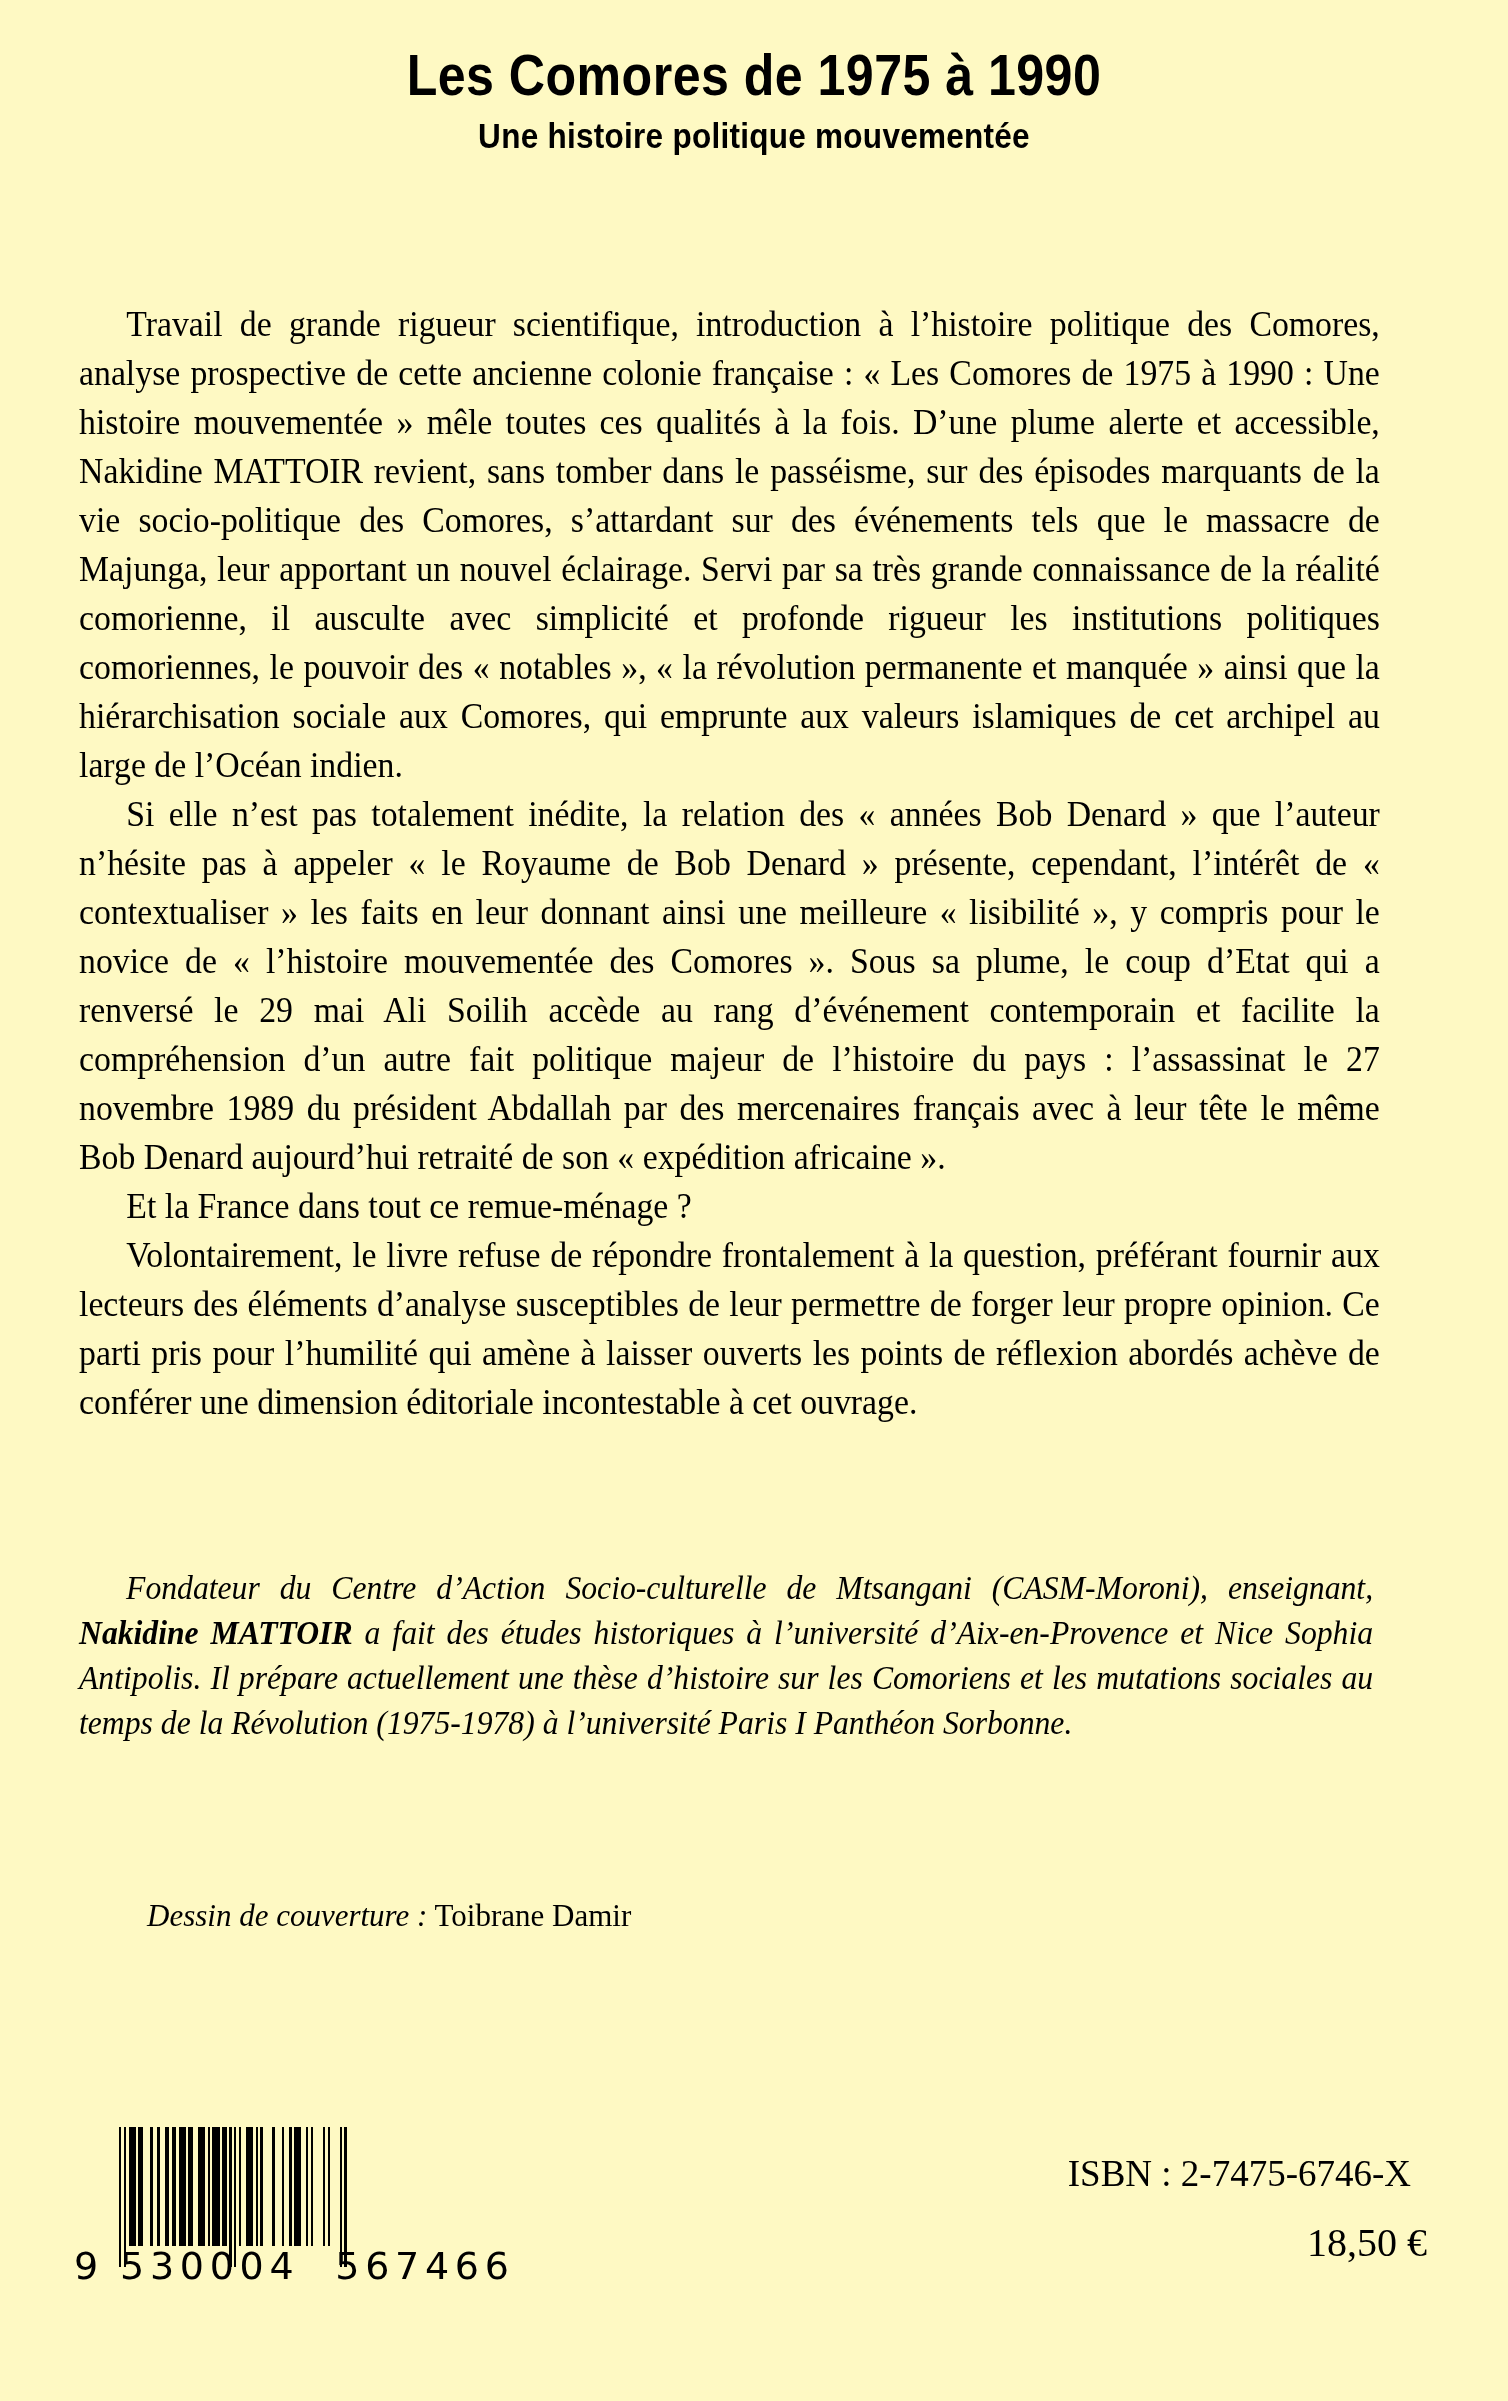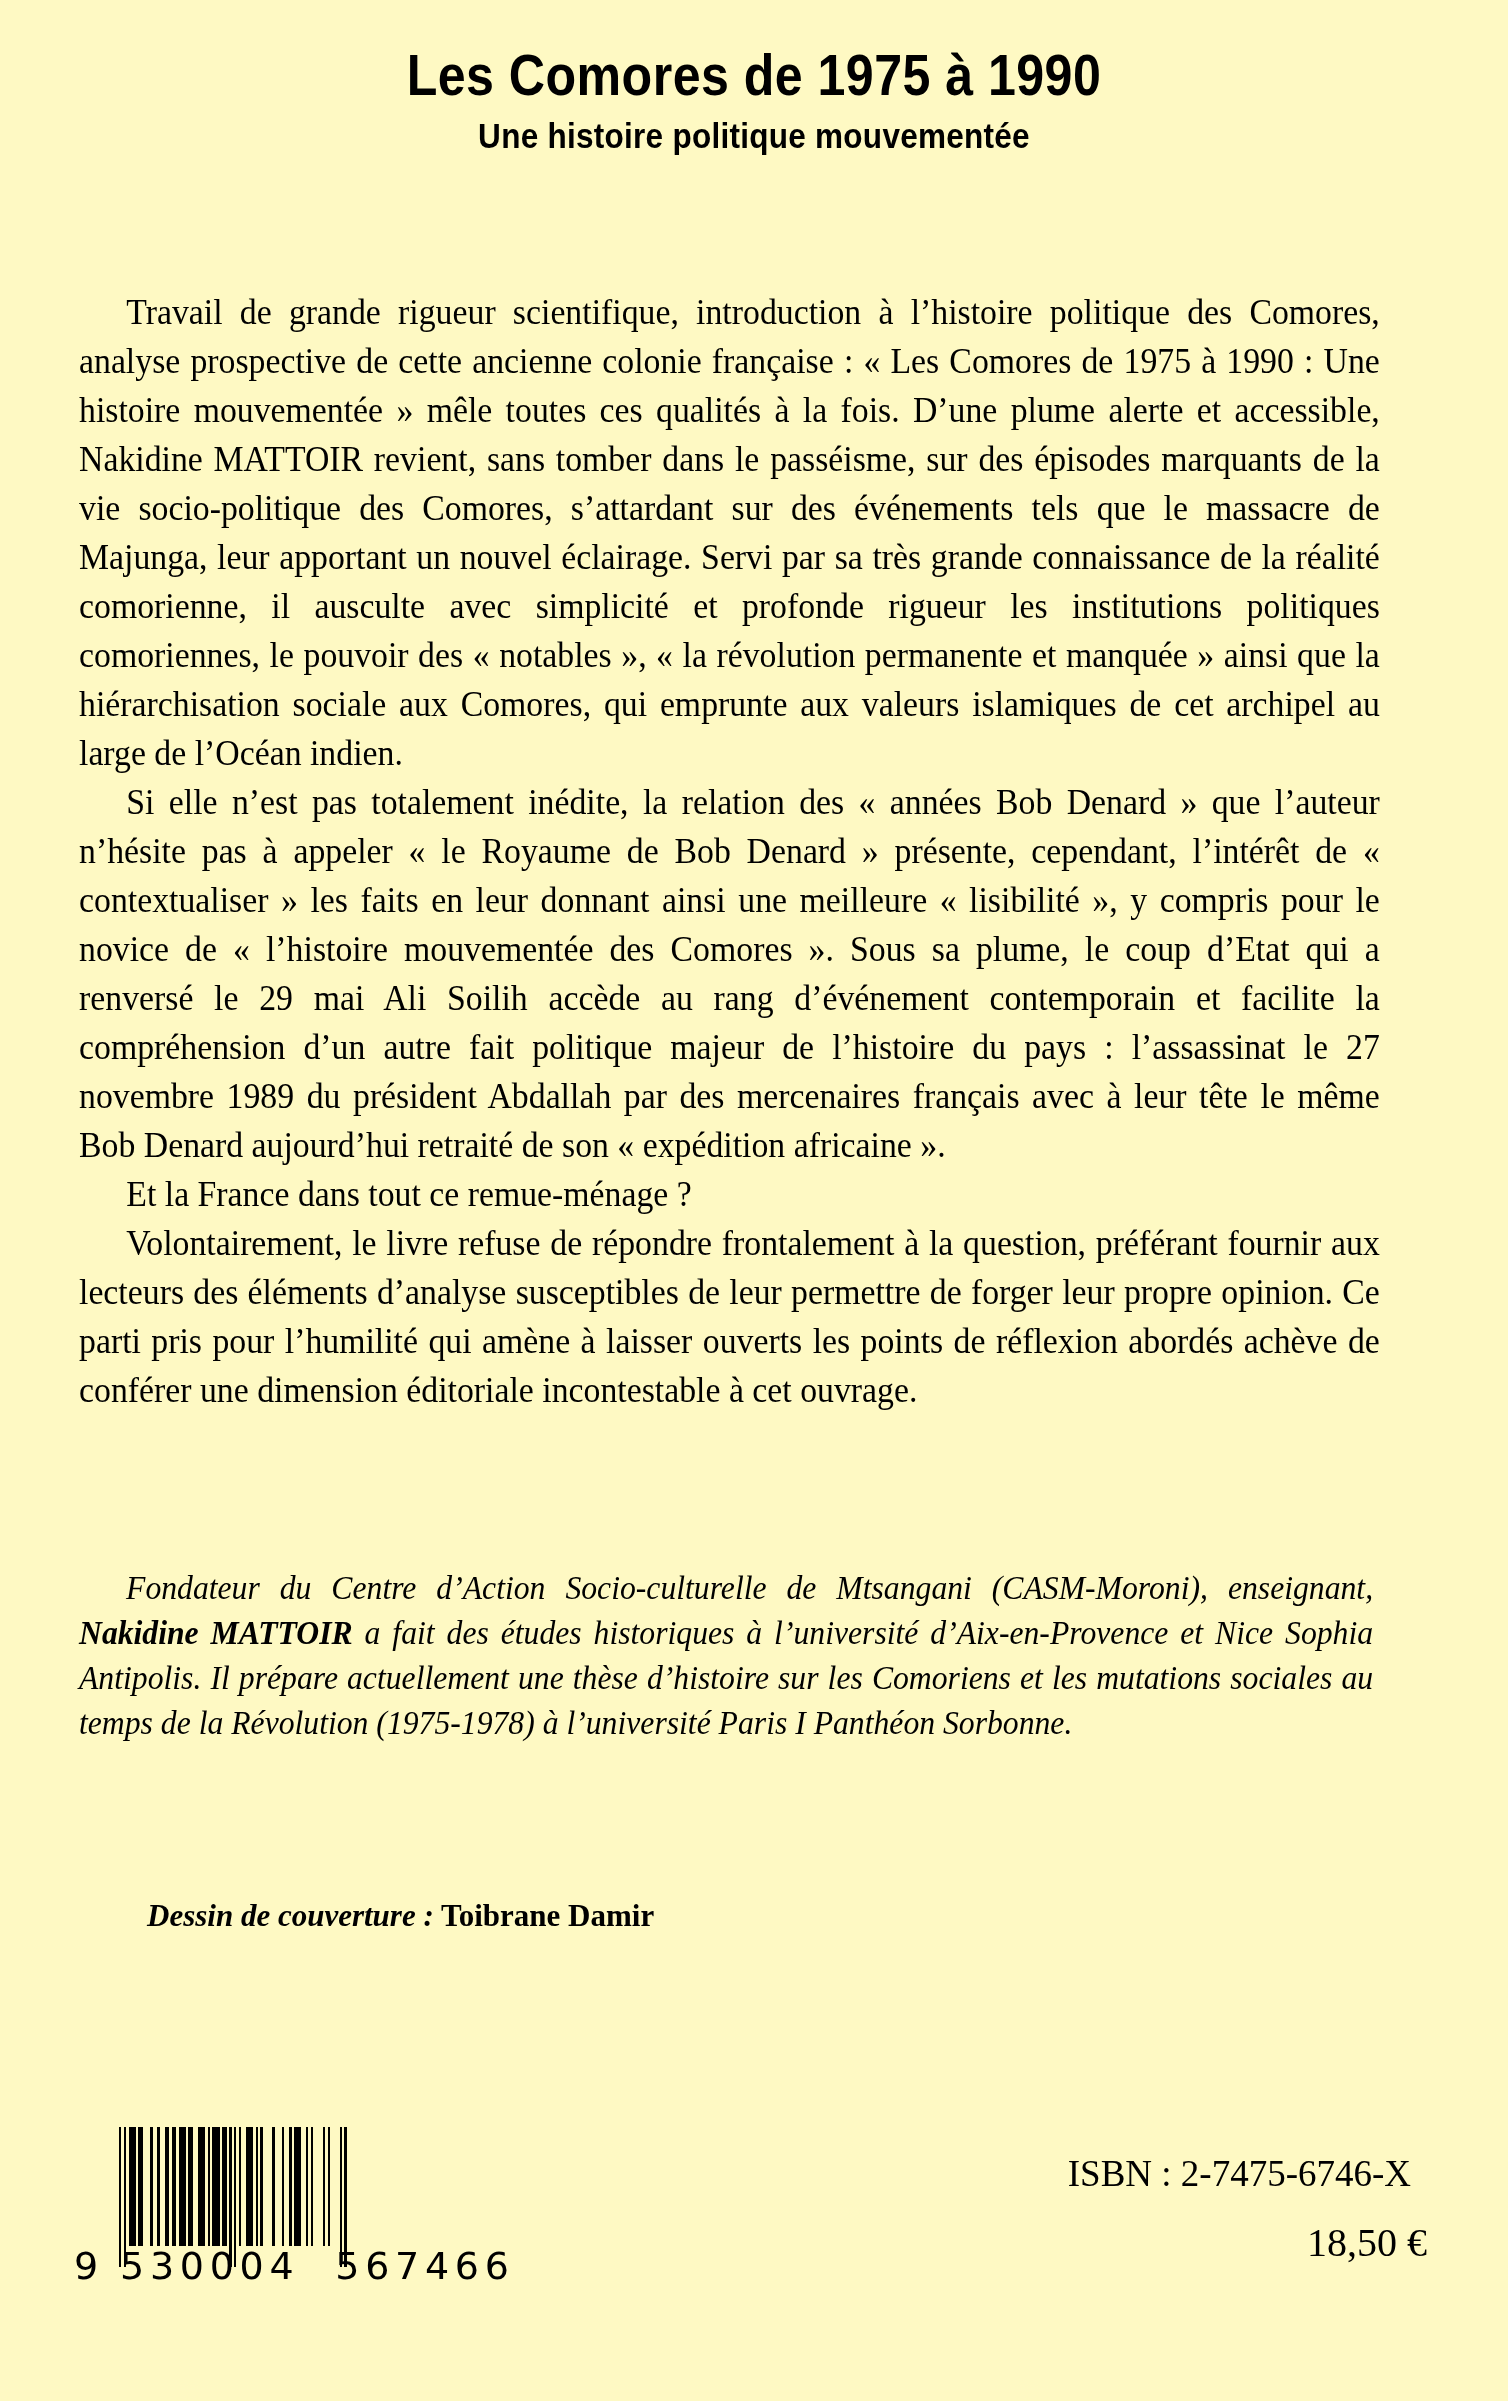--- a/index.html
+++ b/index.html
@@ -49,21 +49,21 @@
     line-height: 1.1;
     transform: scaleX(0.9);
     transform-origin: center top;
     margin: 11.4px 0 0 0;
     white-space: nowrap;
   }
 
   
   .body-copy {
     position: absolute;
-    top: 288px;
+    top: 300px;
     left: 79px;
     width: 1348px;
   }
   .para {
     margin: 0;
     font-size: 35px;
     line-height: 49px;
     text-align: justify;
     text-justify: inter-word;
     text-indent: 49px;
@@ -93,21 +93,20 @@
     font-weight: bold;
     font-style: italic;
   }
 
   
   .credits-block {
     position: absolute;
     top: 1894px;
     left: 147px;
     width: 1136px;
-    font-weight: bold;
   }
   .credit-line {
     margin: 0;
     font-size: 31px;
     line-height: 44px;
     white-space: nowrap;
   }
   .credit-line .lbl {
     font-style: italic;
   }

